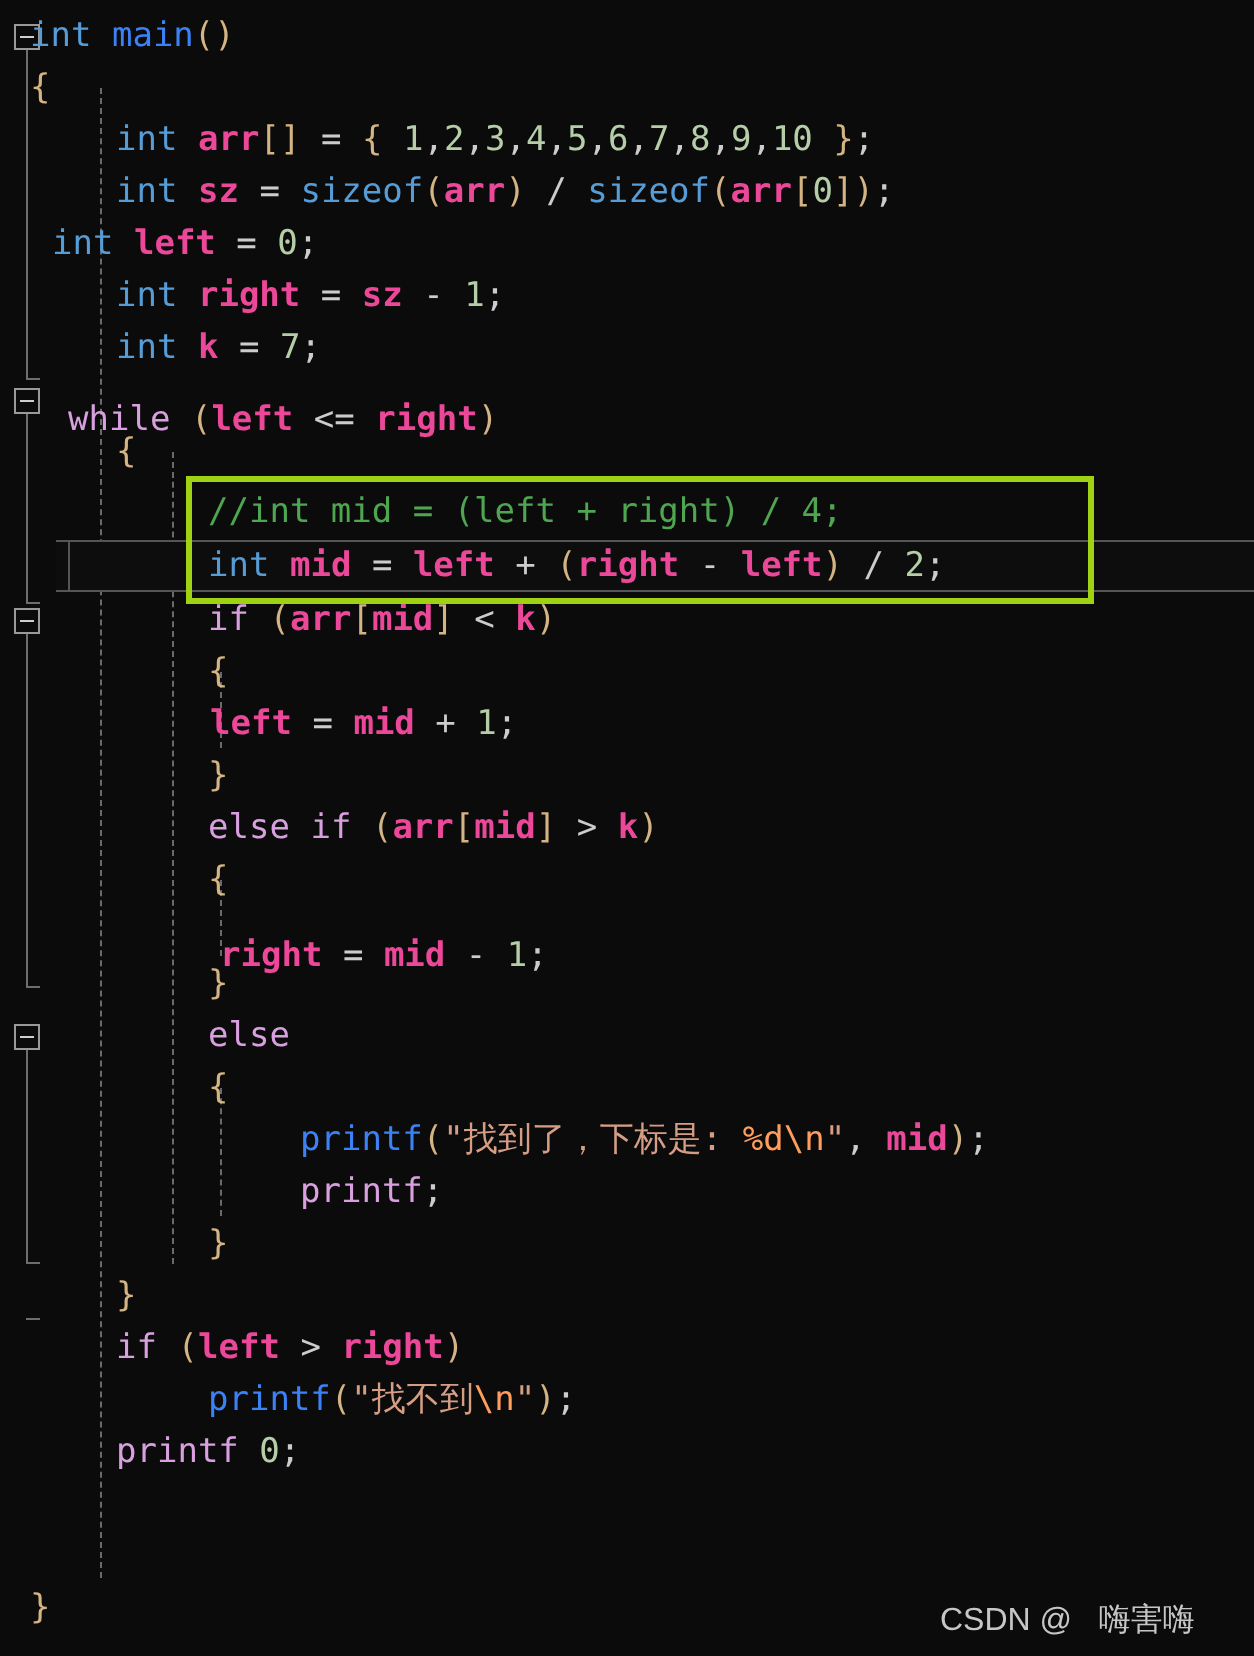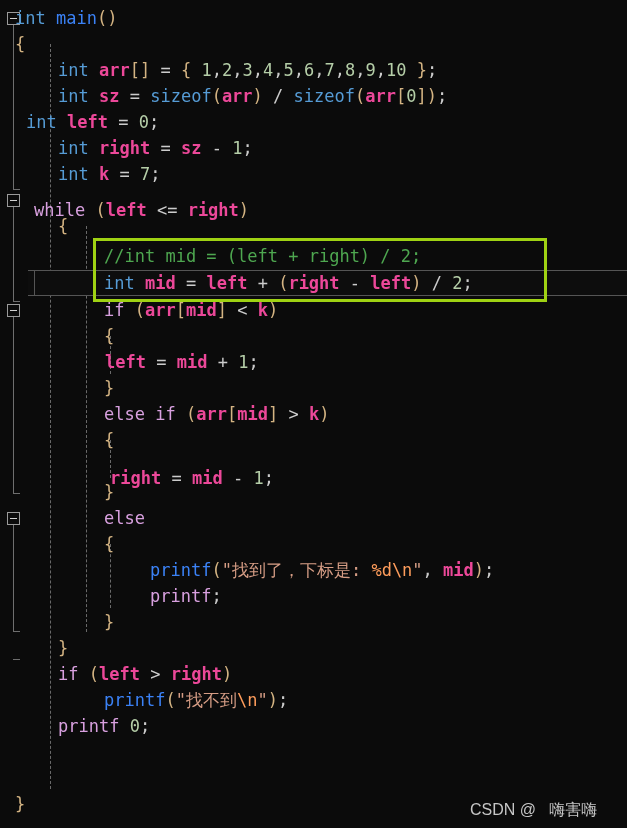--- a/index.html
+++ b/index.html
@@ -177,21 +177,21 @@
   <div class="code-layer" id="code-layer">
       <div class="code-line" style="top: 5px; padding-left: 15px;"><span class="t-kw">int</span><span class="t-punc"> </span><span class="t-fn">main</span><span class="t-brace">(</span><span class="t-brace">)</span></div>
       <div class="code-line" style="top: 31px; padding-left: 15px;"><span class="t-brace">{</span></div>
       <div class="code-line" style="top: 57px; padding-left: 58px;"><span class="t-kw">int</span><span class="t-punc"> </span><span class="t-id">arr</span><span class="t-brace">[</span><span class="t-brace">]</span><span class="t-punc"> </span><span class="t-punc">=</span><span class="t-punc"> </span><span class="t-brace">{</span><span class="t-punc"> </span><span class="t-num">1</span><span class="t-punc">,</span><span class="t-num">2</span><span class="t-punc">,</span><span class="t-num">3</span><span class="t-punc">,</span><span class="t-num">4</span><span class="t-punc">,</span><span class="t-num">5</span><span class="t-punc">,</span><span class="t-num">6</span><span class="t-punc">,</span><span class="t-num">7</span><span class="t-punc">,</span><span class="t-num">8</span><span class="t-punc">,</span><span class="t-num">9</span><span class="t-punc">,</span><span class="t-num">10</span><span class="t-punc"> </span><span class="t-brace">}</span><span class="t-punc">;</span></div>
       <div class="code-line" style="top: 83px; padding-left: 58px;"><span class="t-kw">int</span><span class="t-punc"> </span><span class="t-id">sz</span><span class="t-punc"> </span><span class="t-punc">=</span><span class="t-punc"> </span><span class="t-kw">sizeof</span><span class="t-brace">(</span><span class="t-id">arr</span><span class="t-brace">)</span><span class="t-punc"> </span><span class="t-punc">/</span><span class="t-punc"> </span><span class="t-kw">sizeof</span><span class="t-brace">(</span><span class="t-id">arr</span><span class="t-brace">[</span><span class="t-num">0</span><span class="t-brace">]</span><span class="t-brace">)</span><span class="t-punc">;</span></div>
       <div class="code-line" style="top: 109px; padding-left: 26px;"><span class="t-kw">int</span><span class="t-punc"> </span><span class="t-id">left</span><span class="t-punc"> </span><span class="t-punc">=</span><span class="t-punc"> </span><span class="t-num">0</span><span class="t-punc">;</span></div>
       <div class="code-line" style="top: 135px; padding-left: 58px;"><span class="t-kw">int</span><span class="t-punc"> </span><span class="t-id">right</span><span class="t-punc"> </span><span class="t-punc">=</span><span class="t-punc"> </span><span class="t-id">sz</span><span class="t-punc"> </span><span class="t-punc">-</span><span class="t-punc"> </span><span class="t-num">1</span><span class="t-punc">;</span></div>
       <div class="code-line" style="top: 161px; padding-left: 58px;"><span class="t-kw">int</span><span class="t-punc"> </span><span class="t-id">k</span><span class="t-punc"> </span><span class="t-punc">=</span><span class="t-punc"> </span><span class="t-num">7</span><span class="t-punc">;</span></div>
       <div class="code-line" style="top: 187px; padding-left: 34px; margin-top: 10px;"><span class="t-ctl">while</span><span class="t-punc"> </span><span class="t-brace">(</span><span class="t-id">left</span><span class="t-punc"> </span><span class="t-punc">&lt;</span><span class="t-punc">=</span><span class="t-punc"> </span><span class="t-id">right</span><span class="t-brace">)</span></div>
       <div class="code-line" style="top: 213px; padding-left: 58px;"><span class="t-brace">{</span></div>
-      <div class="code-line" style="top: 243px; padding-left: 104px;"><span class="t-cmt">//int mid = (left + right) / 2;</span></div>
+      <div class="code-line" style="top: 243px; padding-left: 104px;"><span class="t-cmt">//int mid = (left + right) / 4;</span></div>
       <div class="code-line" style="top: 270px; padding-left: 104px;"><span class="t-kw">int</span><span class="t-punc"> </span><span class="t-id">mid</span><span class="t-punc"> </span><span class="t-punc">=</span><span class="t-punc"> </span><span class="t-id">left</span><span class="t-punc"> </span><span class="t-punc">+</span><span class="t-punc"> </span><span class="t-brace">(</span><span class="t-id">right</span><span class="t-punc"> </span><span class="t-punc">-</span><span class="t-punc"> </span><span class="t-id">left</span><span class="t-brace">)</span><span class="t-punc"> </span><span class="t-punc">/</span><span class="t-punc"> </span><span class="t-num">2</span><span class="t-punc">;</span></div>
       <div class="code-line" style="top: 297px; padding-left: 104px;"><span class="t-ctl">if</span><span class="t-punc"> </span><span class="t-brace">(</span><span class="t-id">arr</span><span class="t-brace">[</span><span class="t-id">mid</span><span class="t-brace">]</span><span class="t-punc"> </span><span class="t-punc">&lt;</span><span class="t-punc"> </span><span class="t-id">k</span><span class="t-brace">)</span></div>
       <div class="code-line" style="top: 323px; padding-left: 104px;"><span class="t-brace">{</span></div>
       <div class="code-line" style="top: 349px; padding-left: 105px;"><span class="t-id">left</span><span class="t-punc"> </span><span class="t-punc">=</span><span class="t-punc"> </span><span class="t-id">mid</span><span class="t-punc"> </span><span class="t-punc">+</span><span class="t-punc"> </span><span class="t-num">1</span><span class="t-punc">;</span></div>
       <div class="code-line" style="top: 375px; padding-left: 104px;"><span class="t-brace">}</span></div>
       <div class="code-line" style="top: 401px; padding-left: 104px;"><span class="t-ctl">else</span><span class="t-punc"> </span><span class="t-ctl">if</span><span class="t-punc"> </span><span class="t-brace">(</span><span class="t-id">arr</span><span class="t-brace">[</span><span class="t-id">mid</span><span class="t-brace">]</span><span class="t-punc"> </span><span class="t-punc">&gt;</span><span class="t-punc"> </span><span class="t-id">k</span><span class="t-brace">)</span></div>
       <div class="code-line" style="top: 427px; padding-left: 104px;"><span class="t-brace">{</span></div>
       <div class="code-line" style="top: 465px; padding-left: 110px;"><span class="t-id">right</span><span class="t-punc"> </span><span class="t-punc">=</span><span class="t-punc"> </span><span class="t-id">mid</span><span class="t-punc"> </span><span class="t-punc">-</span><span class="t-punc"> </span><span class="t-num">1</span><span class="t-punc">;</span></div>
       <div class="code-line" style="top: 479px; padding-left: 104px;"><span class="t-brace">}</span></div>
       <div class="code-line" style="top: 505px; padding-left: 104px;"><span class="t-ctl">else</span></div>

